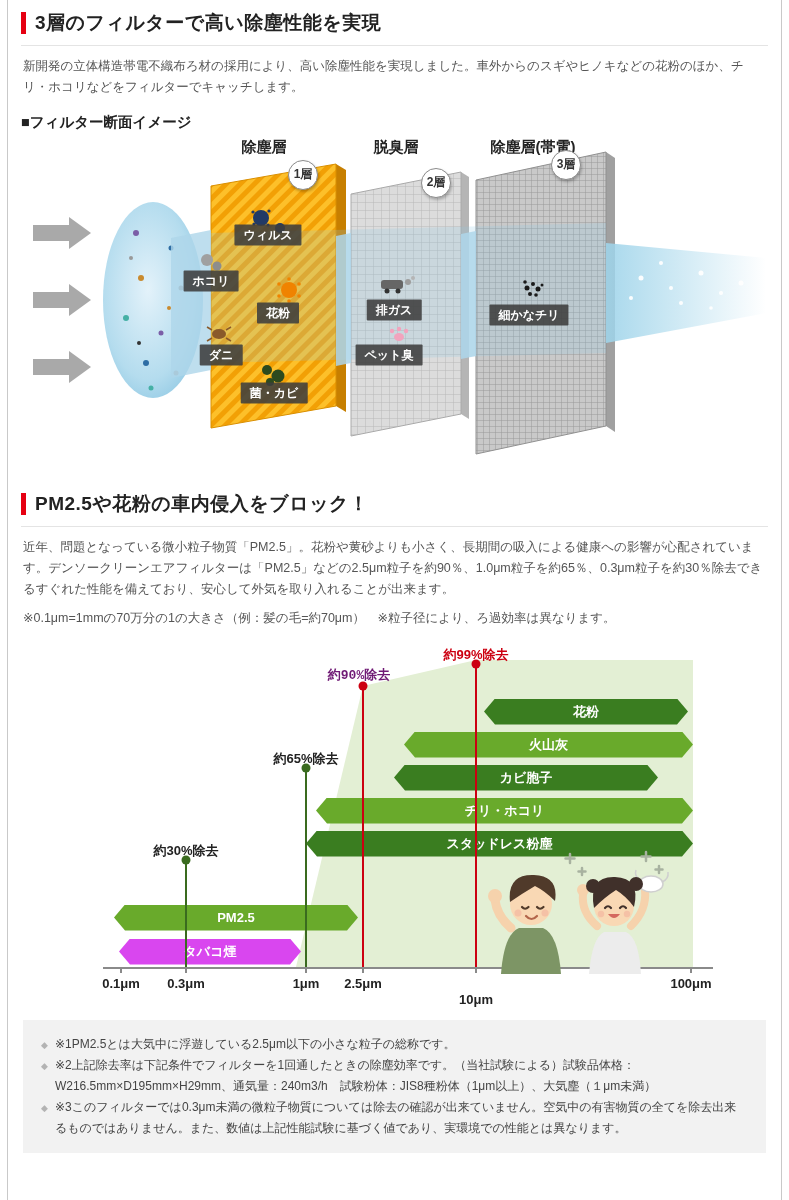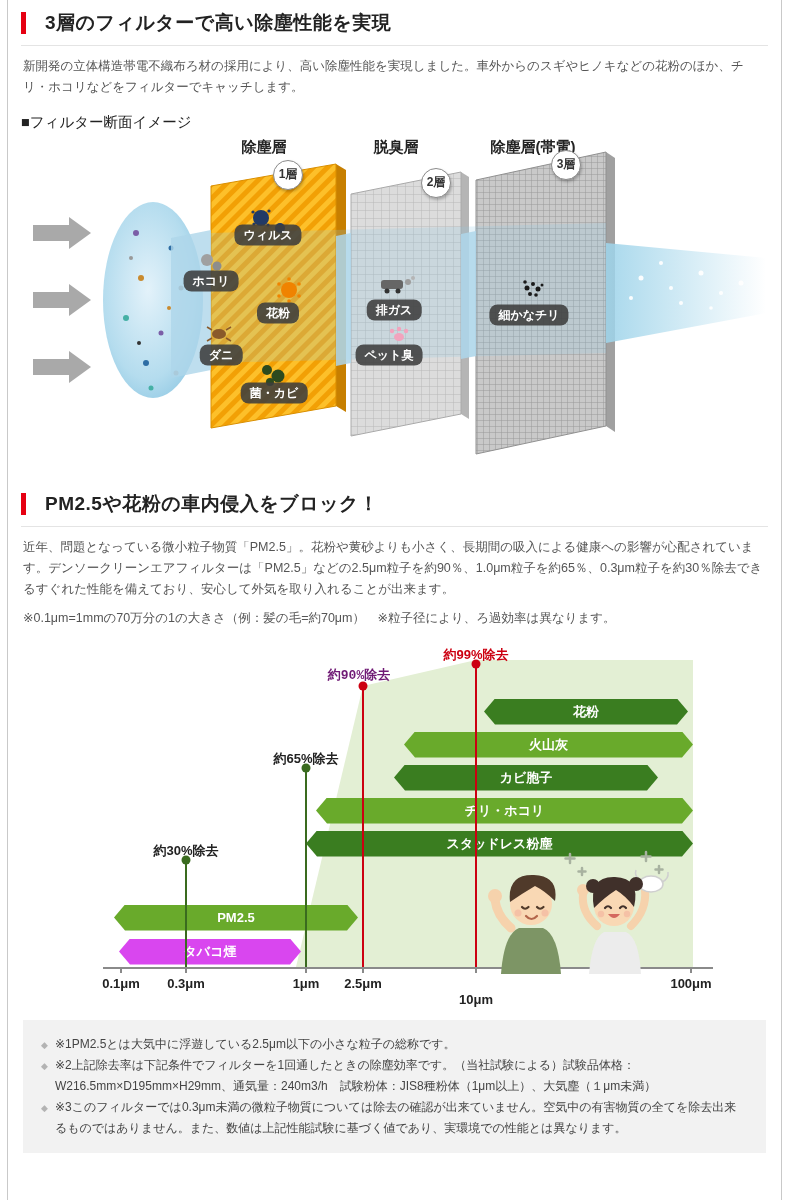--- a/index.html
+++ b/index.html
@@ -1,30 +1,30 @@
 <!DOCTYPE html>
 <html><head>
 <meta charset="utf-8">
 <style>
 *{margin:0;padding:0;box-sizing:border-box}
 html,body{background:#fff}
 body{font-family:"Liberation Sans","DejaVu Sans",sans-serif;color:#333}
 .page{width:775px;min-height:1200px;margin:0 7px;background:#fff;border-left:1px solid #c9c9c9;border-right:1px solid #c9c9c9;padding:8px 13px 40px;position:relative}
-.sec-h{display:flex;align-items:center;gap:19px;padding:2px 0 9px;border-bottom:1px solid #e4e4e4;margin-bottom:10px}
+.sec-h{display:flex;align-items:center;gap:9px;padding:2px 0 9px;border-bottom:1px solid #e4e4e4;margin-bottom:10px}
 .red-bar{width:5px;height:22px;background:#e60012;flex:0 0 auto}
 .sec-title{font-size:19px;font-weight:bold;color:#222;letter-spacing:.5px}
 .body-text{font-size:12.5px;color:#555;line-height:1.7;margin:2px 2px 14px}
 .note-text{font-size:12.5px;color:#555;line-height:1.7;margin:-6px 2px 14px}
-.sub-h{font-size:14.5px;font-weight:normal;color:#222;margin:6px 0 6px}
+.sub-h{font-size:14.5px;font-weight:bold;color:#222;margin:6px 0 6px}
 
 .diagram{position:relative;height:335px;margin:2px 0 16px}
 .diagram svg.scene{position:absolute;left:0;top:0}
 .layer-title{position:absolute;top:0;transform:translateX(-50%);font-size:15px;font-weight:bold;color:#222;white-space:nowrap}
 .layer-badge{position:absolute;width:30px;height:30px;transform:translate(-50%,-50%);background:#fff;border:1px solid #8c8c8c;border-radius:50%;display:flex;align-items:center;justify-content:center;font-size:12px;font-weight:bold;color:#333;box-shadow:1px 2px 3px rgba(0,0,0,.25)}
-.lbl{position:absolute;transform:translate(-50%,-50%);background:rgba(62,62,62,.88);color:#fff;font-size:12px;font-weight:bold;padding:2px 9px;border-radius:8px;white-space:nowrap}
+.lbl{position:absolute;transform:translate(-50%,-50%);background:rgba(62,62,62,.88);color:#fff;font-size:12px;font-weight:bold;padding:2px 9px;border-radius:1px;white-space:nowrap}
 
 .chart{position:relative;height:352px;margin:6px 0 10px}
 .area-svg{position:absolute;inset:0}
 .plot{position:absolute;inset:0}
 .bar{position:absolute;height:26px;display:flex;align-items:center;justify-content:center;color:#fff;font-weight:bold;font-size:13px;white-space:nowrap;clip-path:polygon(11px 0,calc(100% - 11px) 0,100% 50%,calc(100% - 11px) 100%,11px 100%,0 50%)}
 .mline{position:absolute;width:2px;transform:translateX(-1px)}
 .mdot{position:absolute;width:9px;height:9px;border-radius:50%;transform:translate(-4.5px,-4.5px)}
 .mlabel{position:absolute;transform:translateX(-50%);font-size:13px;font-weight:bold;white-space:nowrap}
 .axis{position:absolute;height:2px;background:#8a8a8a}
 .tickmark{position:absolute;width:2px;height:6px;background:#8a8a8a;transform:translateX(-1px)}
@@ -181,21 +181,21 @@
             <circle cx="515" cy="157" r="1.8"></circle>
             <circle cx="521" cy="147" r="1.5"></circle>
             <circle cx="504" cy="144" r="1.8"></circle>
         </g>
       </svg>
 
       <div class="layer-title" style="left:243px">除塵層</div>
       <div class="layer-title" style="left:375px">脱臭層</div>
       <div class="layer-title" style="left:512px">除塵層(帯電)</div>
 
-      <div class="layer-badge" style="left:267px;top:37px">1層</div>
+      <div class="layer-badge" style="left:282px;top:37px">1層</div>
       <div class="layer-badge" style="left:415px;top:45px">2層</div>
       <div class="layer-badge" style="left:545px;top:27px">3層</div>
 
       <div class="lbl" style="left:247px;top:97px">ウィルス</div>
       <div class="lbl" style="left:190px;top:143px">ホコリ</div>
       <div class="lbl" style="left:257px;top:175px">花粉</div>
       <div class="lbl" style="left:200px;top:217px">ダニ</div>
       <div class="lbl" style="left:253px;top:255px">菌・カビ</div>
       <div class="lbl" style="left:373px;top:172px">排ガス</div>
       <div class="lbl" style="left:368px;top:217px">ペット臭</div>

